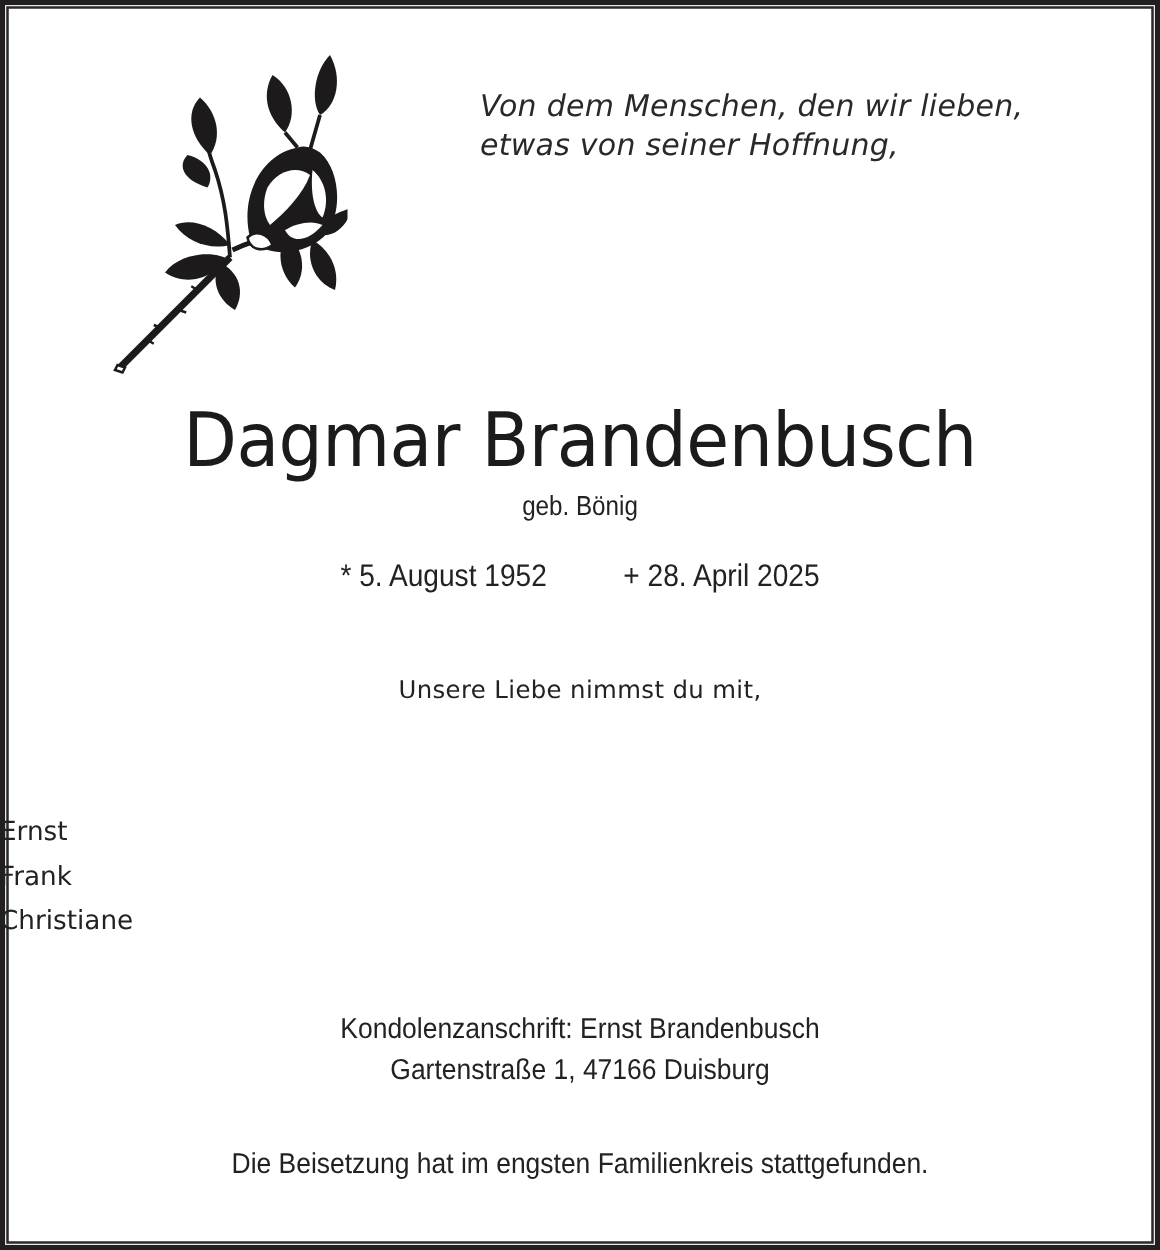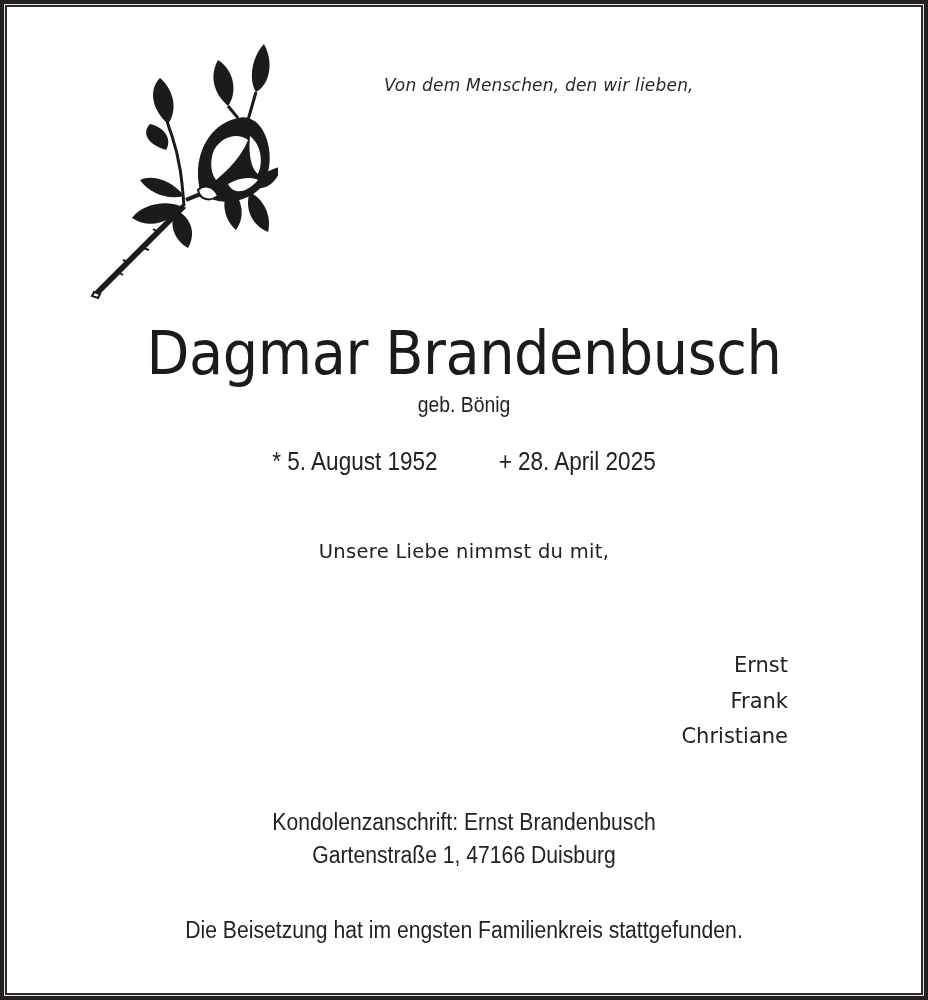--- a/index.html
+++ b/index.html
@@ -15,21 +15,21 @@
   .frame-inner {
     position: absolute; left: 5px; top: 5px; right: 5px; bottom: 5px;
     box-sizing: border-box; border: 2px solid #2a2a2a; background: #ffffff;
   }
 
   .rose { position: absolute; left: 88px; top: 40px; width: 190px; height: 262px; }
 
   .poem {
     position: absolute; left: 384px; top: 70px;
     font-family: "DejaVu Sans", sans-serif; font-style: italic;
-    font-size: 17px; line-height: 30.5px; color: #2a2829;
+    font-size: 24px; line-height: 30.5px; color: #2a2829;
     letter-spacing: 0.2px;
   }
   .poem div { white-space: nowrap; }
 
   .name {
     position: absolute; left: 0; width: 928px; top: 318px; text-align: center;
     font-family: "DejaVu Sans", sans-serif; font-size: 60px; color: #1c1a1b;
     letter-spacing: -0.5px; transform: scaleX(0.93); transform-origin: center;
   }
   .maiden {
@@ -43,21 +43,21 @@
     transform: scaleX(0.9); white-space: nowrap;
   }
   .dates .gap { display: inline-block; width: 68px; }
 
   .verse {
     position: absolute; left: 0; width: 928px; top: 534px; text-align: center;
     font-family: "DejaVu Sans", sans-serif; font-size: 19.5px; line-height: 36px; color: #222;
     letter-spacing: 0.3px;
   }
   .mourners {
-    position: absolute; left: 0; width: 788px; top: 648px; text-align: right;
+    position: absolute; left: 0; width: 788px; top: 648px; text-align: left;
     font-family: "DejaVu Sans", sans-serif; font-size: 21px; line-height: 35.5px; color: #222;
   }
   .address {
     position: absolute; left: 0; width: 928px; top: 806px; text-align: center;
     font-family: "Liberation Sans", sans-serif; font-size: 23px; line-height: 33px; color: #222;
     transform: scaleX(0.92);
   }
   .note {
     position: absolute; left: 0; width: 928px; top: 917px; text-align: center;
     font-family: "Liberation Sans", sans-serif; font-size: 23px; color: #222;
@@ -96,20 +96,21 @@
 
   <path d="M150 78 C 120 84, 104 118, 112 150 C 124 168, 160 164, 174 146 C 186 128, 184 96, 168 82 C 162 78, 156 76, 150 78 Z" fill="#1c1a1b"></path>
   <path d="M126 110 C 134 96, 150 92, 160 100 C 154 116, 140 130, 128 140 C 122 132, 122 120, 126 110 Z" fill="#fff"></path>
   <path d="M162 96 C 172 104, 176 120, 170 134 C 164 130, 160 116, 162 96 Z" fill="#fff"></path>
   <path d="M140 144 C 150 138, 162 136, 170 140 C 160 152, 146 156, 140 144 Z" fill="#fff"></path>
   <path d="M110 150 C 116 144, 126 146, 130 156 C 122 162, 112 160, 110 150 Z" fill="#fff" stroke="#1c1a1b" stroke-width="2"></path>
 </svg>
 
 <div class="poem">
   <div>Von dem Menschen, den wir lieben,</div>
+  <div>etwas von seiner Hoffnung,</div>
 </div>
 
 <div class="name">Dagmar Brandenbusch</div>
 <div class="maiden">geb. Bönig</div>
 <div class="dates">
   <span>* 5. August 1952</span><span class="gap"></span><span>+ 28. April 2025</span>
 </div>
 
 <div class="verse">
   <div>Unsere Liebe nimmst du mit,</div>

